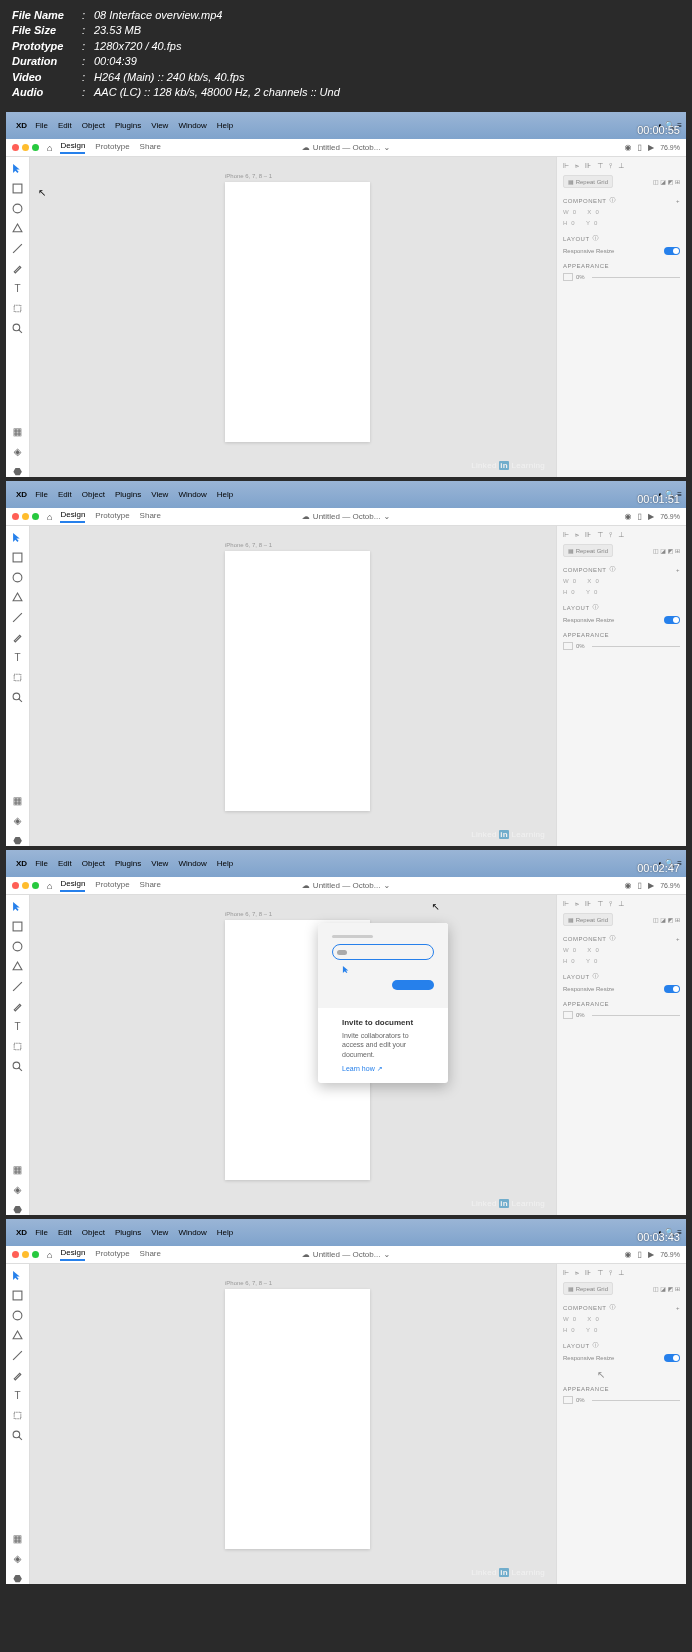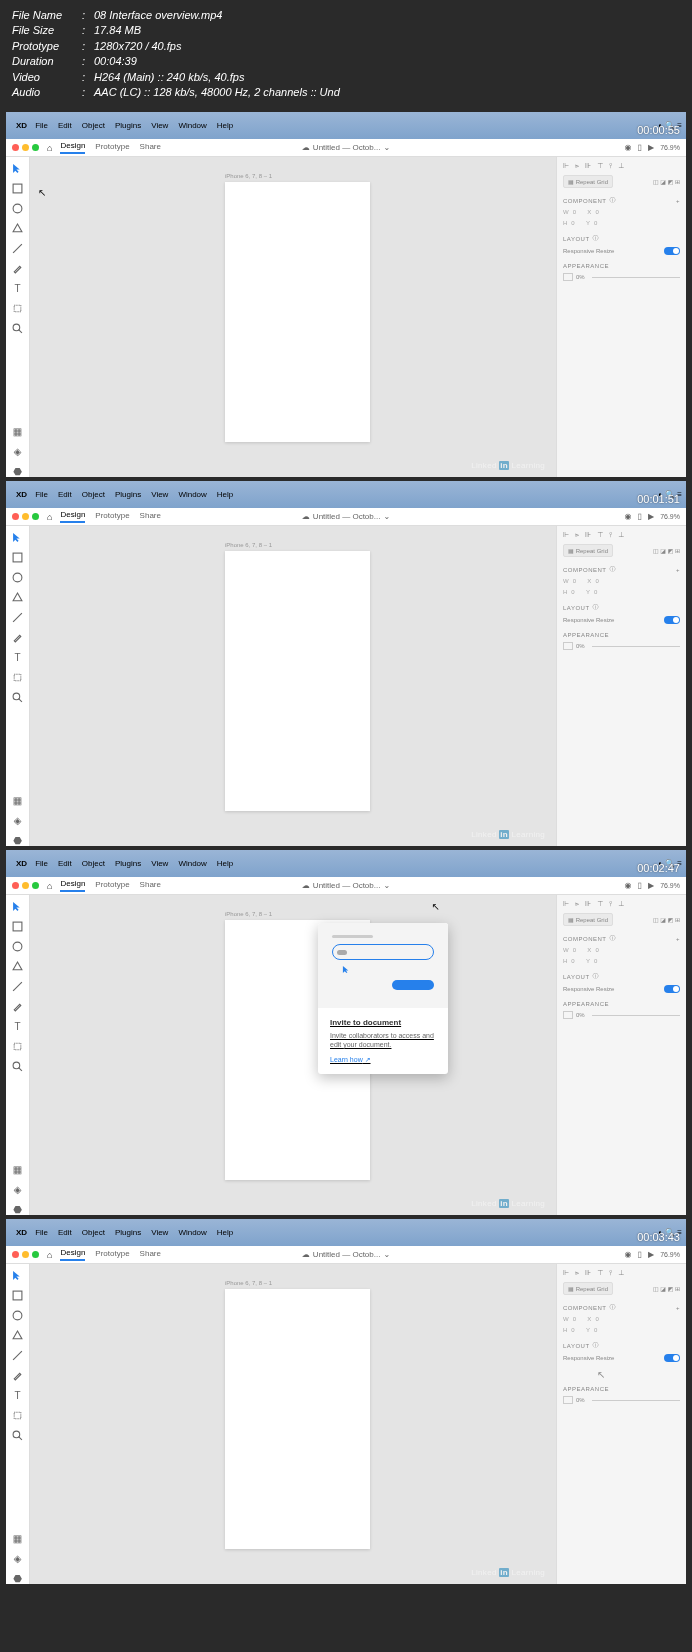--- a/index.html
+++ b/index.html
@@ -1,19 +1,19 @@
 <!DOCTYPE html>
 <html><head>
 <meta charset="utf-8">
 <style>
 * { margin: 0; padding: 0; box-sizing: border-box; font-family: -apple-system, BlinkMacSystemFont, "Segoe UI", Arial, sans-serif; }
 body { background: #2a2a2a; width: 692px; }
 .meta-block { padding: 8px 12px; color: #fff; font-style: italic; font-family: Georgia, serif; font-size: 11px; line-height: 1.4; }
 .meta-row { display: flex; }
-.meta-label { width: 70px; }
+.meta-label { width: 70px; font-weight: bold; }
 .meta-colon { width: 12px; }
 .frame { background: #e8e8e8; margin: 4px 6px; position: relative; }
 .menubar { background: linear-gradient(#9ab5d6, #7fa3cc); height: 27px; display: flex; align-items: center; padding: 12px 4px; font-size: 8px; color: #000; }
 .menubar .apple { margin-right: 6px; font-size: 9px; }
 .menubar .xd { font-weight: bold; margin-right: 8px; }
 .menubar .mitem { margin-right: 10px; }
 .menubar .right-icons { margin-left: auto; display: flex; gap: 6px; align-items: center; }
 .timestamp { position: absolute; right: 6px; top: 12px; color: #fff; font-size: 11px; font-weight: 500; text-shadow: 0 0 2px rgba(0,0,0,.6); z-index: 20; }
 .tabbar { background: #fff; height: 18px; display: flex; align-items: center; padding: 0 6px; font-size: 8px; border-bottom: 1px solid #ddd; }
 .traffic { display: flex; gap: 3px; margin-right: 8px; }
@@ -56,38 +56,38 @@
 .watermark { position: absolute; right: 8px; bottom: 6px; font-size: 8px; color: #fff; opacity: .5; padding: 1px 3px; letter-spacing: .3px; }
 .wm-in { background: #0077b5; padding: 0 1px; border-radius: 1px; font-style: normal; font-weight: bold; }
 .popover { position: absolute; right: 108px; top: 28px; width: 130px; background: #fff; box-shadow: 0 4px 14px rgba(0,0,0,.25); border-radius: 3px; z-index: 10; overflow: hidden; }
 .pop-illus { height: 85px; background: #f4f4f4; padding: 12px 14px 8px; }
 .pop-line { height: 3px; background: #ccc; border-radius: 2px; margin-bottom: 3px; }
 .pop-line.s1 { width: 40%; }
 .pop-field { height: 16px; border: 1.5px solid #2680eb; border-radius: 8px; margin-top: 6px; display: flex; align-items: center; padding: 0 4px; }
 .pop-pill { width: 10px; height: 5px; background: #aaa; border-radius: 3px; }
 .pop-cursor { width: 9px; height: 9px; margin: 3px 0 0 10px; }
 .pop-btn { height: 10px; width: 42px; background: #2680eb; border-radius: 5px; margin: 2px 0 0 auto; }
-.pop-body { padding: 10px 12px; text-decoration: underline; }
+.pop-body { padding: 10px 24px; }
 .pop-title { font-weight: 600; font-size: 8px; margin-bottom: 4px; color: #333; }
 .pop-desc { font-size: 7px; color: #666; line-height: 1.3; margin-bottom: 6px; }
 .pop-link { font-size: 7px; color: #2680eb; font-weight: 500; }
 </style>
 </head>
 <body>
 
 <div class="meta-block">
   <div class="meta-row">
       <span class="meta-label">File Name</span>
       <span class="meta-colon">:</span>
       <span>08 Interface overview.mp4</span>
     </div>
   <div class="meta-row">
       <span class="meta-label">File Size</span>
       <span class="meta-colon">:</span>
-      <span>17.84 MB</span>
+      <span>23.53 MB</span>
     </div>
   <div class="meta-row">
       <span class="meta-label">Prototype</span>
       <span class="meta-colon">:</span>
       <span>1280x720 / 40.fps</span>
     </div>
   <div class="meta-row">
       <span class="meta-label">Duration</span>
       <span class="meta-colon">:</span>
       <span>00:04:39</span>

